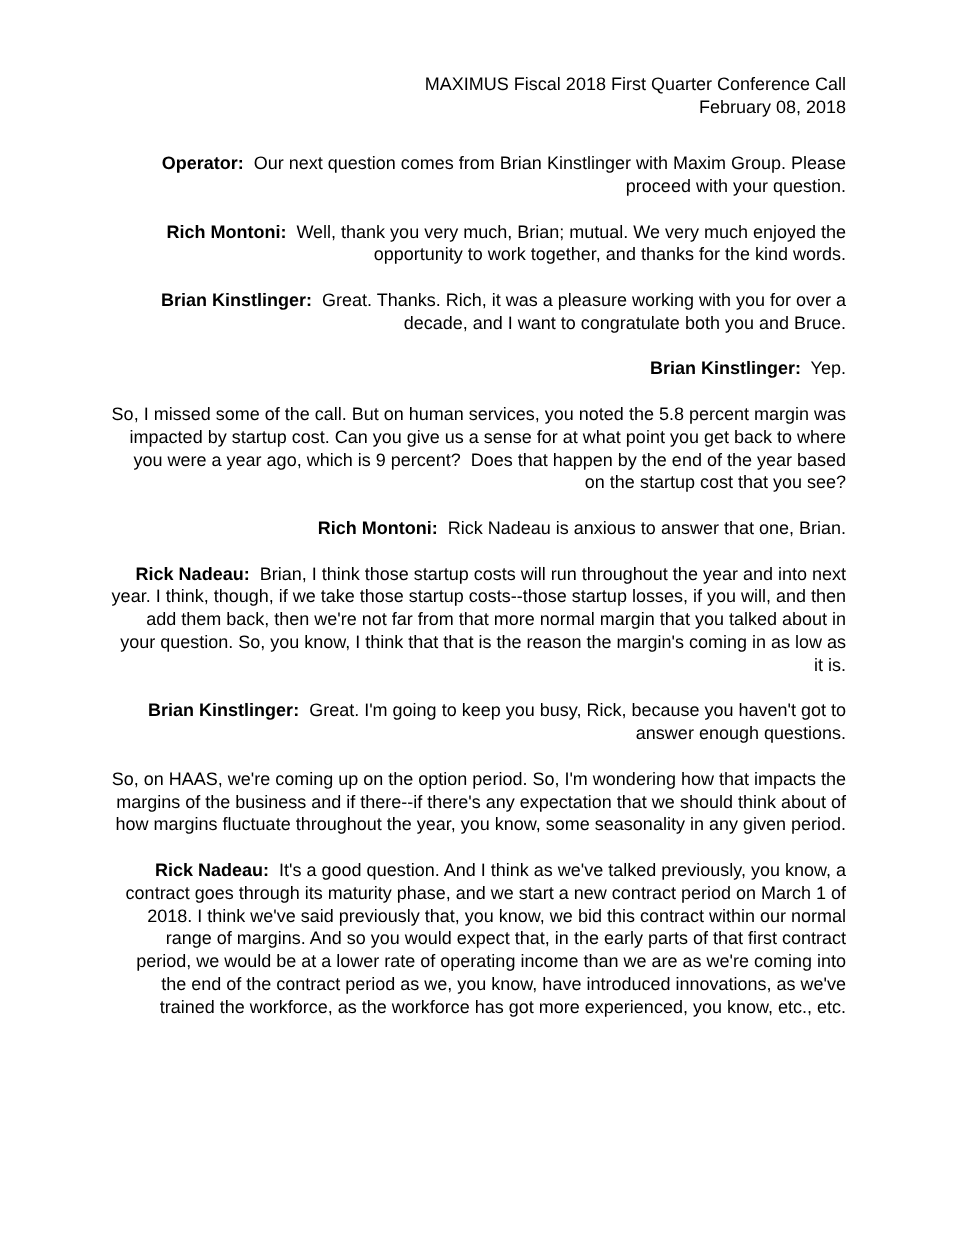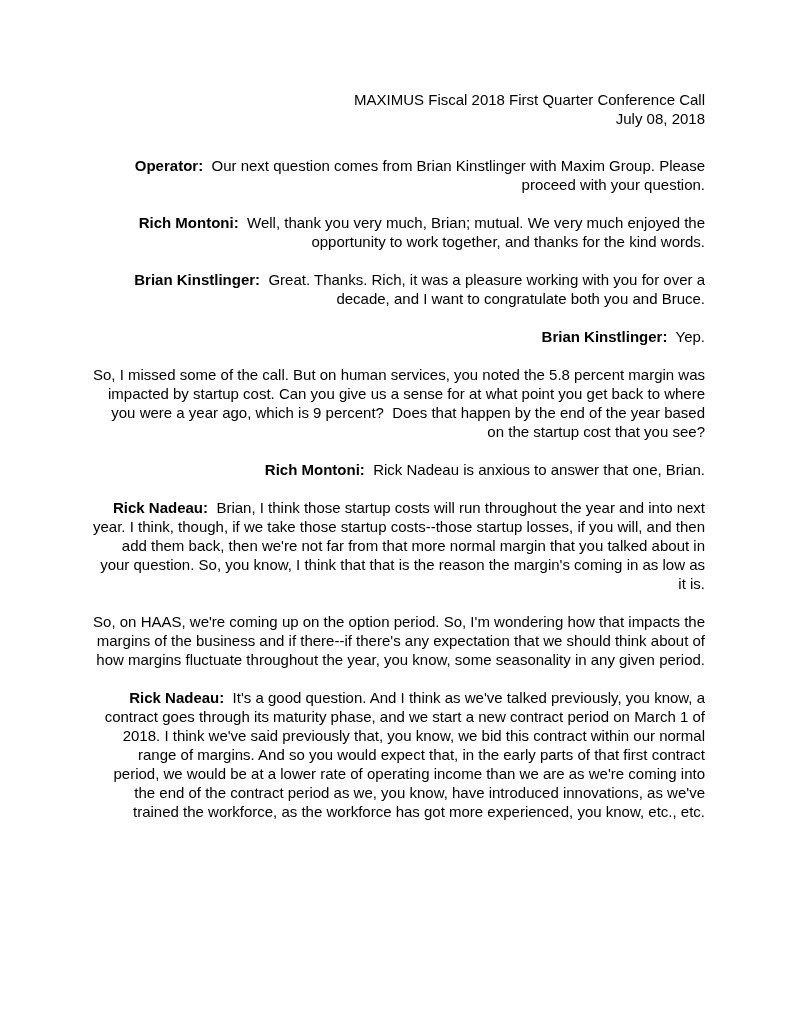--- a/index.html
+++ b/index.html
@@ -10,21 +10,21 @@
   .page {
     position: relative;
     width: 799px;
     height: 1034px;
     background: #ffffff;
     color: #000000;
     font-family: "Liberation Sans", sans-serif;
     font-size: 15px;
     line-height: 19px;
     box-sizing: border-box;
-    padding: 90px 94px 0 93px;
+    padding: 61px 94px 0 93px;
     overflow: hidden;
   }
   .doc-header {
     text-align: right;
   }
   .doc-header div {
     white-space: pre-wrap;
   }
   .transcript {
     margin-top: 28px;
@@ -38,28 +38,29 @@
     font-weight: bold;
   }
 </style>
 </head>
 <body>
 
 <div class="page">
 
   <div class="doc-header">
     <div>MAXIMUS Fiscal 2018 First Quarter Conference Call</div>
-    <div>July 08, 2018</div>
+    <div>February 08, 2018</div>
   </div>
 
   <div class="transcript">
     <p><strong class="speaker">Operator:</strong><span>  Our next question comes from Brian Kinstlinger with Maxim Group. Please proceed with your question.</span></p>
     <p><strong class="speaker">Rich Montoni:</strong><span>  Well, thank you very much, Brian; mutual. We very much enjoyed the opportunity to work together, and thanks for the kind words.</span></p>
     <p><strong class="speaker">Brian Kinstlinger:</strong><span>  Great. Thanks. Rich, it was a pleasure working with you for over a decade, and I want to congratulate both you and Bruce.</span></p>
     <p><strong class="speaker">Brian Kinstlinger:</strong><span>  Yep.</span></p>
     <p><span>So, I missed some of the call. But on human services, you noted the 5.8 percent margin was impacted by startup cost. Can you give us a sense for at what point you get back to where you were a year ago, which is 9 percent?  Does that happen by the end of the year based on the startup cost that you see?</span></p>
     <p><strong class="speaker">Rich Montoni:</strong><span>  Rick Nadeau is anxious to answer that one, Brian.</span></p>
     <p><strong class="speaker">Rick Nadeau:</strong><span>  Brian, I think those startup costs will run throughout the year and into next year. I think, though, if we take those startup costs--those startup losses, if you will, and then add them back, then we're not far from that more normal margin that you talked about in your question. So, you know, I think that that is the reason the margin's coming in as low as it is.</span></p>
+    <p><strong class="speaker">Brian Kinstlinger:</strong><span>  Great. I'm going to keep you busy, Rick, because you haven't got to answer enough questions.</span></p>
     <p><span>So, on HAAS, we're coming up on the option period. So, I'm wondering how that impacts the margins of the business and if there--if there's any expectation that we should think about of how margins fluctuate throughout the year, you know, some seasonality in any given period.</span></p>
     <p><strong class="speaker">Rick Nadeau:</strong><span>  It's a good question. And I think as we've talked previously, you know, a contract goes through its maturity phase, and we start a new contract period on March 1 of 2018. I think we've said previously that, you know, we bid this contract within our normal range of margins. And so you would expect that, in the early parts of that first contract period, we would be at a lower rate of operating income than we are as we're coming into the end of the contract period as we, you know, have introduced innovations, as we've trained the workforce, as the workforce has got more experienced, you know, etc., etc.</span></p>
   </div>
 
 </div>
 
 </body></html>

